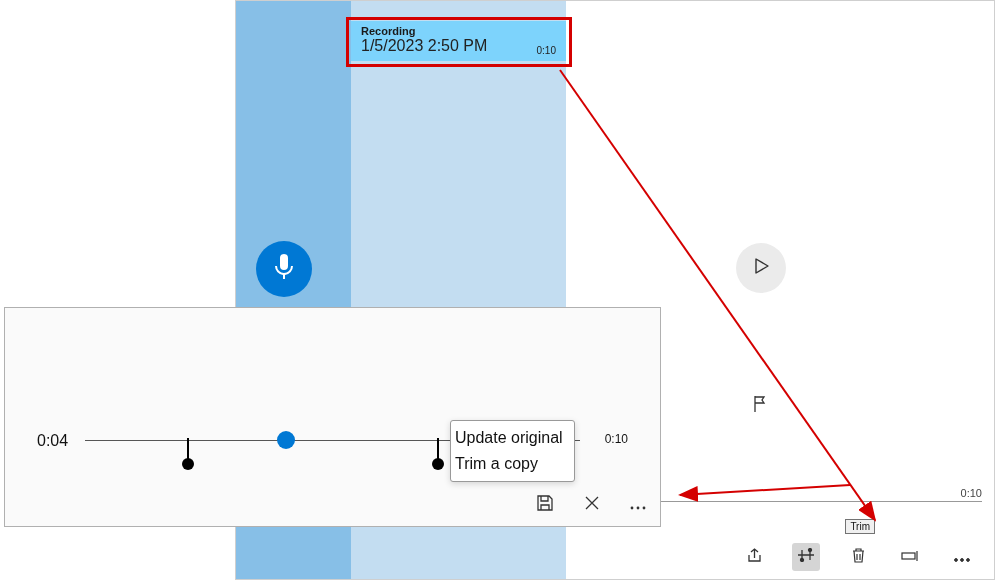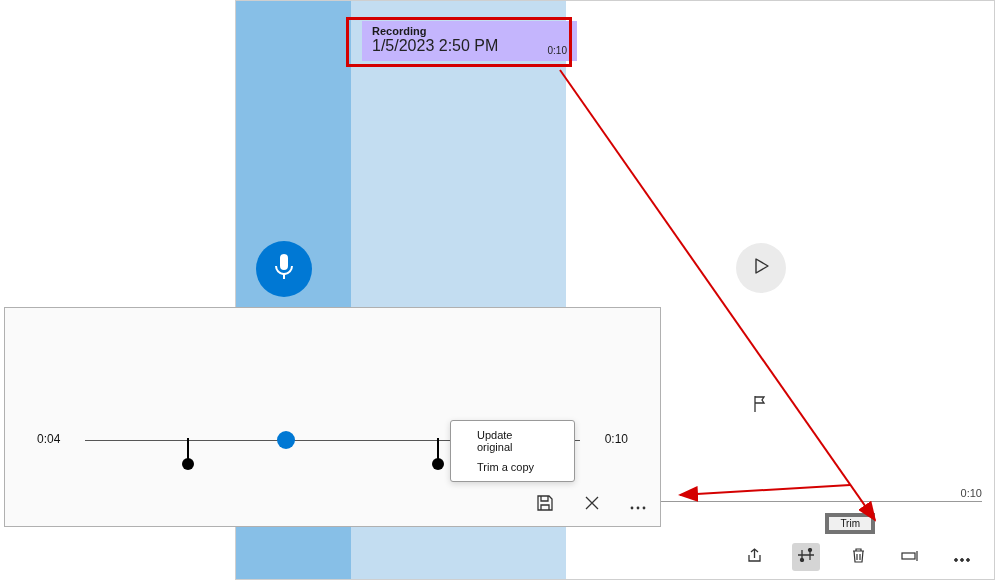--- a/index.html
+++ b/index.html
@@ -6,21 +6,21 @@
   * { box-sizing:border-box; }
   .canvas { position:relative; width:1000px; height:580px; overflow:hidden; }
 
   
   .app-window { position:absolute; left:235px; top:0; width:760px; height:580px; border:1px solid #cfcfcf; background:#fff; }
   
   .sidebar-tint { position:absolute; left:0; top:0; width:115px; height:100%; background:#87bfe7; }
   .sidebar-tint2 { position:absolute; left:115px; top:0; width:215px; height:100%; background:#c3ddf1; }
 
   
-  .recording-item { position:absolute; left:115px; top:20px; width:215px; height:40px; background:#c4b5fd; padding:4px 10px 6px 10px;margin-left:11px; }
+  .recording-item { position:absolute; left:115px; top:20px; width:215px; height:40px; background:#7dd3fc; padding:4px 10px 6px 10px; }
   .recording-item .title { font-size:11px; font-weight:700; color:#1a1a1a; }
   .recording-item .sub { font-size:16px; color:#222; margin-top:0px; }
   .recording-item .dur { position:absolute; right:10px; bottom:5px; font-size:10px; color:#222; }
   .red-highlight { position:absolute; left:110px; top:16px; width:226px; height:50px; border:3px solid #d40000; }
 
   
   .mic { position:absolute; left:20px; top:240px; width:56px; height:56px; border-radius:50%; background:#0078d4; display:flex; align-items:center; justify-content:center; }
   .mic svg { fill:#fff; }
 
   
@@ -32,35 +32,35 @@
   
   .track { position:absolute; left:355px; top:500px; right:12px; height:1px; background:#999; }
   .track::before { content:""; position:absolute; left:0; top:-4px; width:9px; height:9px; border-radius:50%; background:#0078d4; }
   .track-dur { position:absolute; right:12px; top:486px; font-size:11px; color:#444; }
 
   
   .toolbar { position:absolute; left:0; right:0; bottom:0; height:44px; display:flex; justify-content:flex-end; align-items:center; gap:24px; padding:0 18px; }
   .tool-btn { width:28px; height:28px; display:flex; align-items:center; justify-content:center; border-radius:3px; }
   .tool-btn.sel { background:#d5d5d5; }
   .toolbar svg { stroke:#333; }
-  .trim-tooltip { position:absolute; right:119px; bottom:45px; font-size:10px; background:#f0f0f0; border:4px solid #737373; padding:1px 11px; }
+  .trim-tooltip { position:absolute; right:119px; bottom:45px; font-size:10px; background:#f0f0f0; border:1px solid #737373; padding:1px 4px; }
 
   
   .trim-window { position:absolute; left:4px; top:307px; width:657px; height:220px; background:#fafafa; border:1px solid #b0b0b0; }
   .trim-track-wrap { position:absolute; left:32px; right:32px; top:130px; }
-  .trim-time-l { position:absolute; left:0; top:-6px; font-size:12px; }
+  .trim-time-l { position:absolute; left:0; top:-6px; font-size:16px; }
   .trim-time-r { position:absolute; right:0; top:-6px; font-size:12px; }
   .trim-line { position:absolute; left:48px; right:48px; top:2px; height:1px; background:#555; }
   .trim-handle { position:absolute; top:0; width:2px; height:22px; background:#000; }
   .trim-handle::after { content:""; position:absolute; bottom:-10px; left:-5px; width:12px; height:12px; border-radius:50%; background:#000; }
   .trim-playhead { position:absolute; top:-7px; width:18px; height:18px; border-radius:50%; background:#0078d4; }
 
   
   .save-menu { position:absolute; right:85px; top:112px; width:125px; background:#fff; border:1px solid #999; border-radius:3px; padding:4px 0; box-shadow:0 2px 6px rgba(0,0,0,.15); }
-  .save-menu div { padding:4px 26px; font-size:11px; }
+  .save-menu div { padding:4px 4px; font-size:16px; }
 
   
   .trim-toolbar { position:absolute; right:14px; bottom:10px; display:flex; gap:30px; align-items:center; }
 
   
   .arrows { position:absolute; left:0; top:0; pointer-events:none; }
 </style>
 </head>
 <body>
 <div class="canvas">

